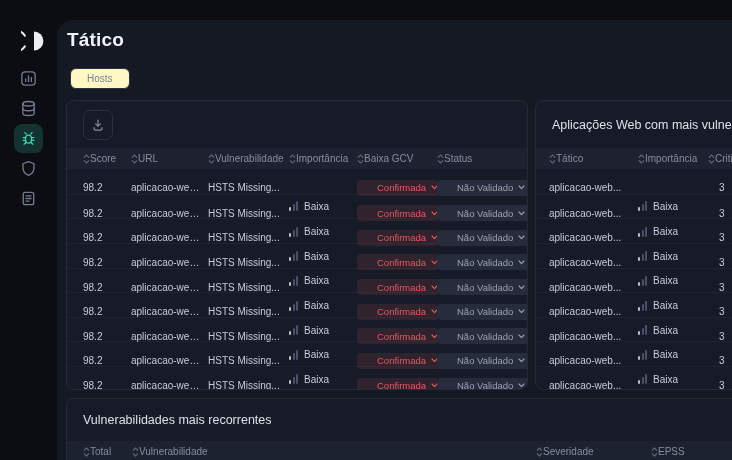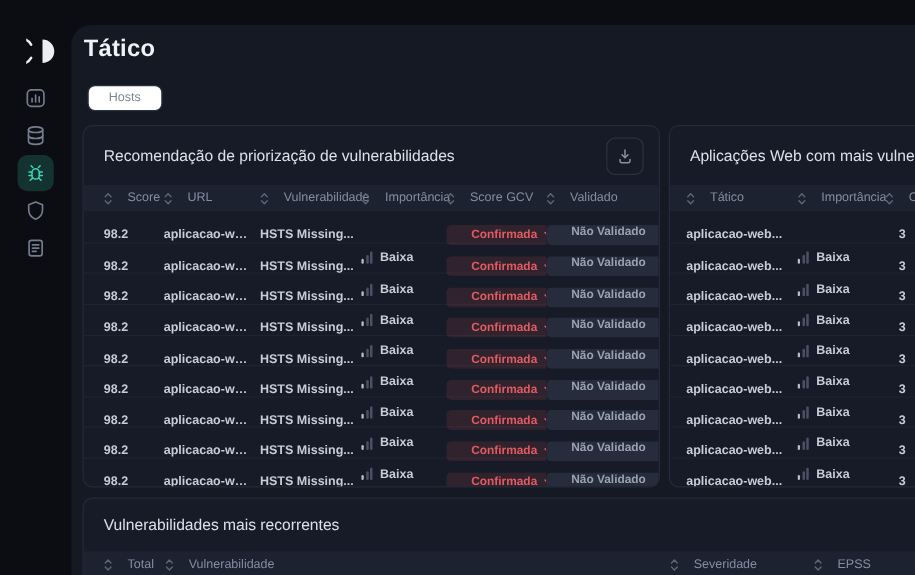--- a/index.html
+++ b/index.html
@@ -15,65 +15,65 @@
   .nav-btn.active { background:#143330; color:#38d6b4; }
   .nav-btn svg { width:19px; height:19px; }
 
   
   .card { position:absolute; left:57px; top:20px; width:675px; height:440px;
           background:#151923; border-top-left-radius:16px; }
   .page-title { position:absolute; left:10px; top:9px; font-size:19px; font-weight:700;
                 color:#f0f2f7; letter-spacing:.2px; }
 
   .tabs { position:absolute; left:13px; top:48px; display:inline-flex; height:21px;
-          border:1px solid #2b3242; border-radius:6px; background:#ffffff; overflow:hidden; }
+          border:1px solid #2b3242; border-radius:6px; background:#fef9c3; overflow:hidden; }
   .tab { border:none; background:transparent; color:#7c8495; font-size:10px; padding:0 16px;
          height:100%; cursor:pointer; font-family:inherit; white-space:nowrap; }
   .tab.active { background:#3d4453; color:#e9ecf2; border-radius:5px; font-weight:500; padding:0 12px; }
 
   
   .panel { position:absolute; background:#171b27; border:1px solid #242a3a; border-radius:8px; overflow:hidden; }
   .panel-left   { left:9px;   top:80px;  width:462px; height:290px; }
   .panel-right  { left:478px; top:80px;  width:340px; height:290px; }
   .panel-bottom { left:9px;   top:378px; width:700px; height:120px; }
 
   .panel-head { height:47px; display:flex; align-items:center; justify-content:space-between;
                 padding:0 12px 0 16px; }
   .panel-title { font-size:12.5px; font-weight:500; color:#dce0e8; white-space:nowrap; }
   .panel-bottom .panel-head { height:42px; }
 
   .dl-btn { width:30px; height:30px; border:1px solid #2b3142; border-radius:7px; background:transparent;
             color:#8a90a0; display:flex; align-items:center; justify-content:center; cursor:pointer; flex:none; }
 
   .thead { height:21px; background:#1d2231; align-items:center; font-size:10px; color:#868da0; }
-  .th { display:flex; align-items:center; gap:12px; white-space:nowrap; cursor:pointer; }
+  .th { display:flex; align-items:center; gap:0; white-space:nowrap; cursor:pointer; }
   .sort { width:7px; height:10px; flex:none; color:#5f6678; }
 
   .grid-left   { display:grid; grid-template-columns:48px 77px 81px 68px 80px 1fr; padding-left:16px; }
   .grid-right  { display:grid; grid-template-columns:89px 70px 1fr; padding-left:13px; }
   .grid-bottom { display:grid; grid-template-columns:49px 404px 115px 1fr; padding-left:16px; }
 
   .tbody { height:222px; overflow:hidden; }
   .t-row { height:24.65px; align-items:center; font-size:10px; color:#c7ccd8; cursor:pointer;
-           border-top:1px solid rgba(255,255,255,0.035);font-weight:bold; }
+           border-top:1px solid rgba(255,255,255,0.035); }
   .tbody .t-row:first-child { border-top:none; }
   .td { white-space:nowrap; overflow:hidden; text-overflow:ellipsis; padding-right:6px; }
 
   .imp { display:flex; align-items:center; gap:6px;margin-top:37px; }
   .bars { display:inline-flex; align-items:flex-end; gap:1.5px; height:10px; flex:none; }
   .bars i { display:block; width:2px; background:#4a5166; border-radius:1px; }
   .bars i:nth-child(1) { height:4px; background:#b6bdca; }
   .bars i:nth-child(2) { height:7px; }
   .bars i:nth-child(3) { height:10px; }
 
   .badge { display:inline-flex; align-items:center; gap:5px; height:16px; padding:0 20px;
            border-radius:4px; font-size:9.5px; white-space:nowrap; cursor:pointer; }
   .badge svg { width:7px; height:5px; flex:none; }
   .badge-red  { background:rgba(226,91,98,0.13); color:#e25b62; }
-  .badge-gray { background:#262c3c; color:#9aa1b1;flex-direction:column; }
+  .badge-gray { background:#262c3c; color:#9aa1b1; }
 
   svg { display:block; }
 </style>
 </head>
 <body>
 
 <aside class="sidebar">
   <div class="logo">
     <svg viewBox="0 0 26 26">
       <path d="M3.9 18.25 A10.5 10.5 0 1 1 3.9 7.75" fill="none" stroke="#eceef3" stroke-width="2" stroke-linecap="round"></path>
@@ -127,21 +127,20 @@
 
 <main class="card">
   <h1 class="page-title">Tático</h1>
 
   <div class="tabs">
     <button class="tab">Hosts</button>
   </div>
 
   <section class="panel panel-left">
     <header class="panel-head">
-      <h2 class="panel-title">Recomendação de priorização de vulnerabilidades</h2>
       <button class="dl-btn">
         <svg viewBox="0 0 14 14" width="14" height="14" fill="none" stroke="currentColor" stroke-width="1.2" stroke-linecap="round" stroke-linejoin="round">
           <path d="M7 2 V8"></path>
             <path d="M4.6 5.8 L7 8.2 L9.4 5.8"></path>
           <path d="M3 9.6 v0.9 a1.6 1.6 0 0 0 1.6 1.6 h4.8 a1.6 1.6 0 0 0 1.6-1.6 v-0.9"></path>
         </svg>
       </button>
     </header>
     <div class="thead grid-left">
 
@@ -171,28 +170,28 @@
           <path d="M1.2 3.4 L3.5 1 L5.8 3.4"></path>
             <path d="M1.2 6.6 L3.5 9 L5.8 6.6"></path>
         </svg>
         <span>Importância</span>
       </div>
         <div class="th">
         <svg class="sort" viewBox="0 0 7 10" fill="none" stroke="currentColor" stroke-width="1.1" stroke-linecap="round" stroke-linejoin="round">
           <path d="M1.2 3.4 L3.5 1 L5.8 3.4"></path>
             <path d="M1.2 6.6 L3.5 9 L5.8 6.6"></path>
         </svg>
-        <span>Score GCV</span>
-      </div>
-        <div class="th">
-        <svg class="sort" viewBox="0 0 7 10" fill="none" stroke="currentColor" stroke-width="1.1" stroke-linecap="round" stroke-linejoin="round">
-          <path d="M1.2 3.4 L3.5 1 L5.8 3.4"></path>
-            <path d="M1.2 6.6 L3.5 9 L5.8 6.6"></path>
-        </svg>
-        <span>Validado</span>
+        <span>Baixa GCV</span>
+      </div>
+        <div class="th">
+        <svg class="sort" viewBox="0 0 7 10" fill="none" stroke="currentColor" stroke-width="1.1" stroke-linecap="round" stroke-linejoin="round">
+          <path d="M1.2 3.4 L3.5 1 L5.8 3.4"></path>
+            <path d="M1.2 6.6 L3.5 9 L5.8 6.6"></path>
+        </svg>
+        <span>Status</span>
       </div>
       </div>
     <div class="tbody">
 
     <div class="t-row grid-left">
         <div class="td">98.2</div>
         <div class="td">aplicacao-web...</div>
         <div class="td">HSTS Missing...</div>
         <div class="td imp">
           <span class="bars">

